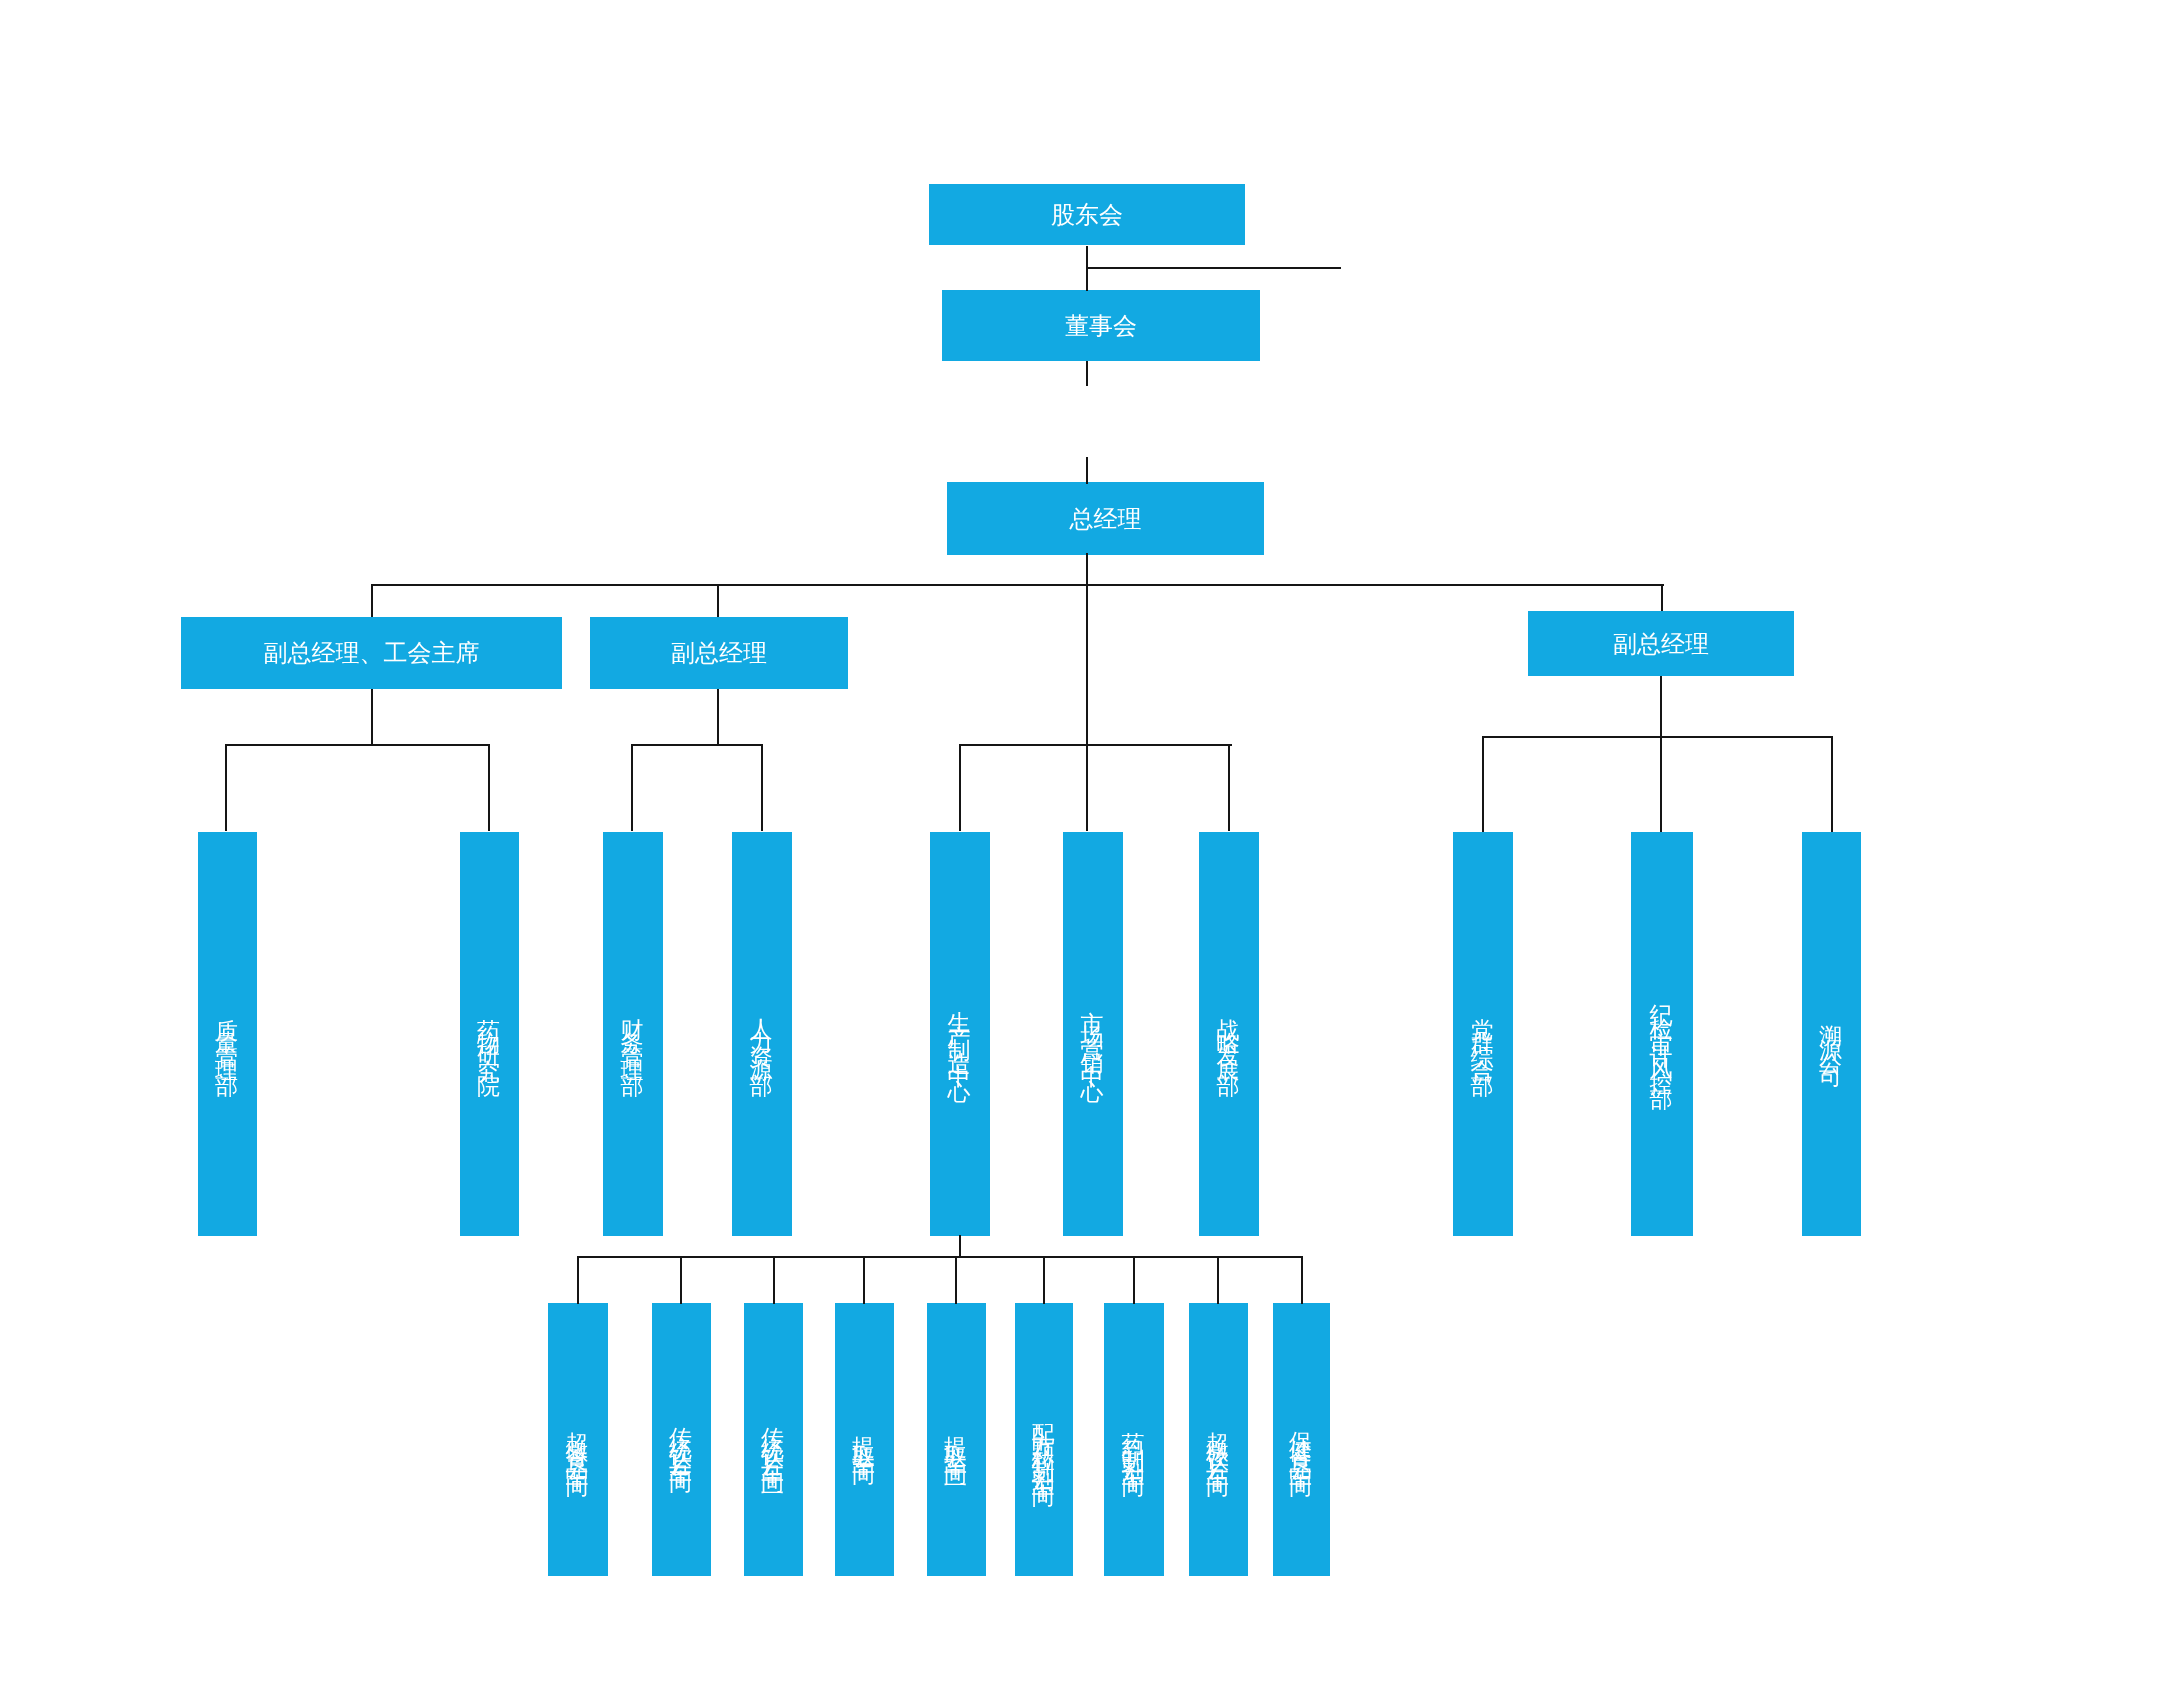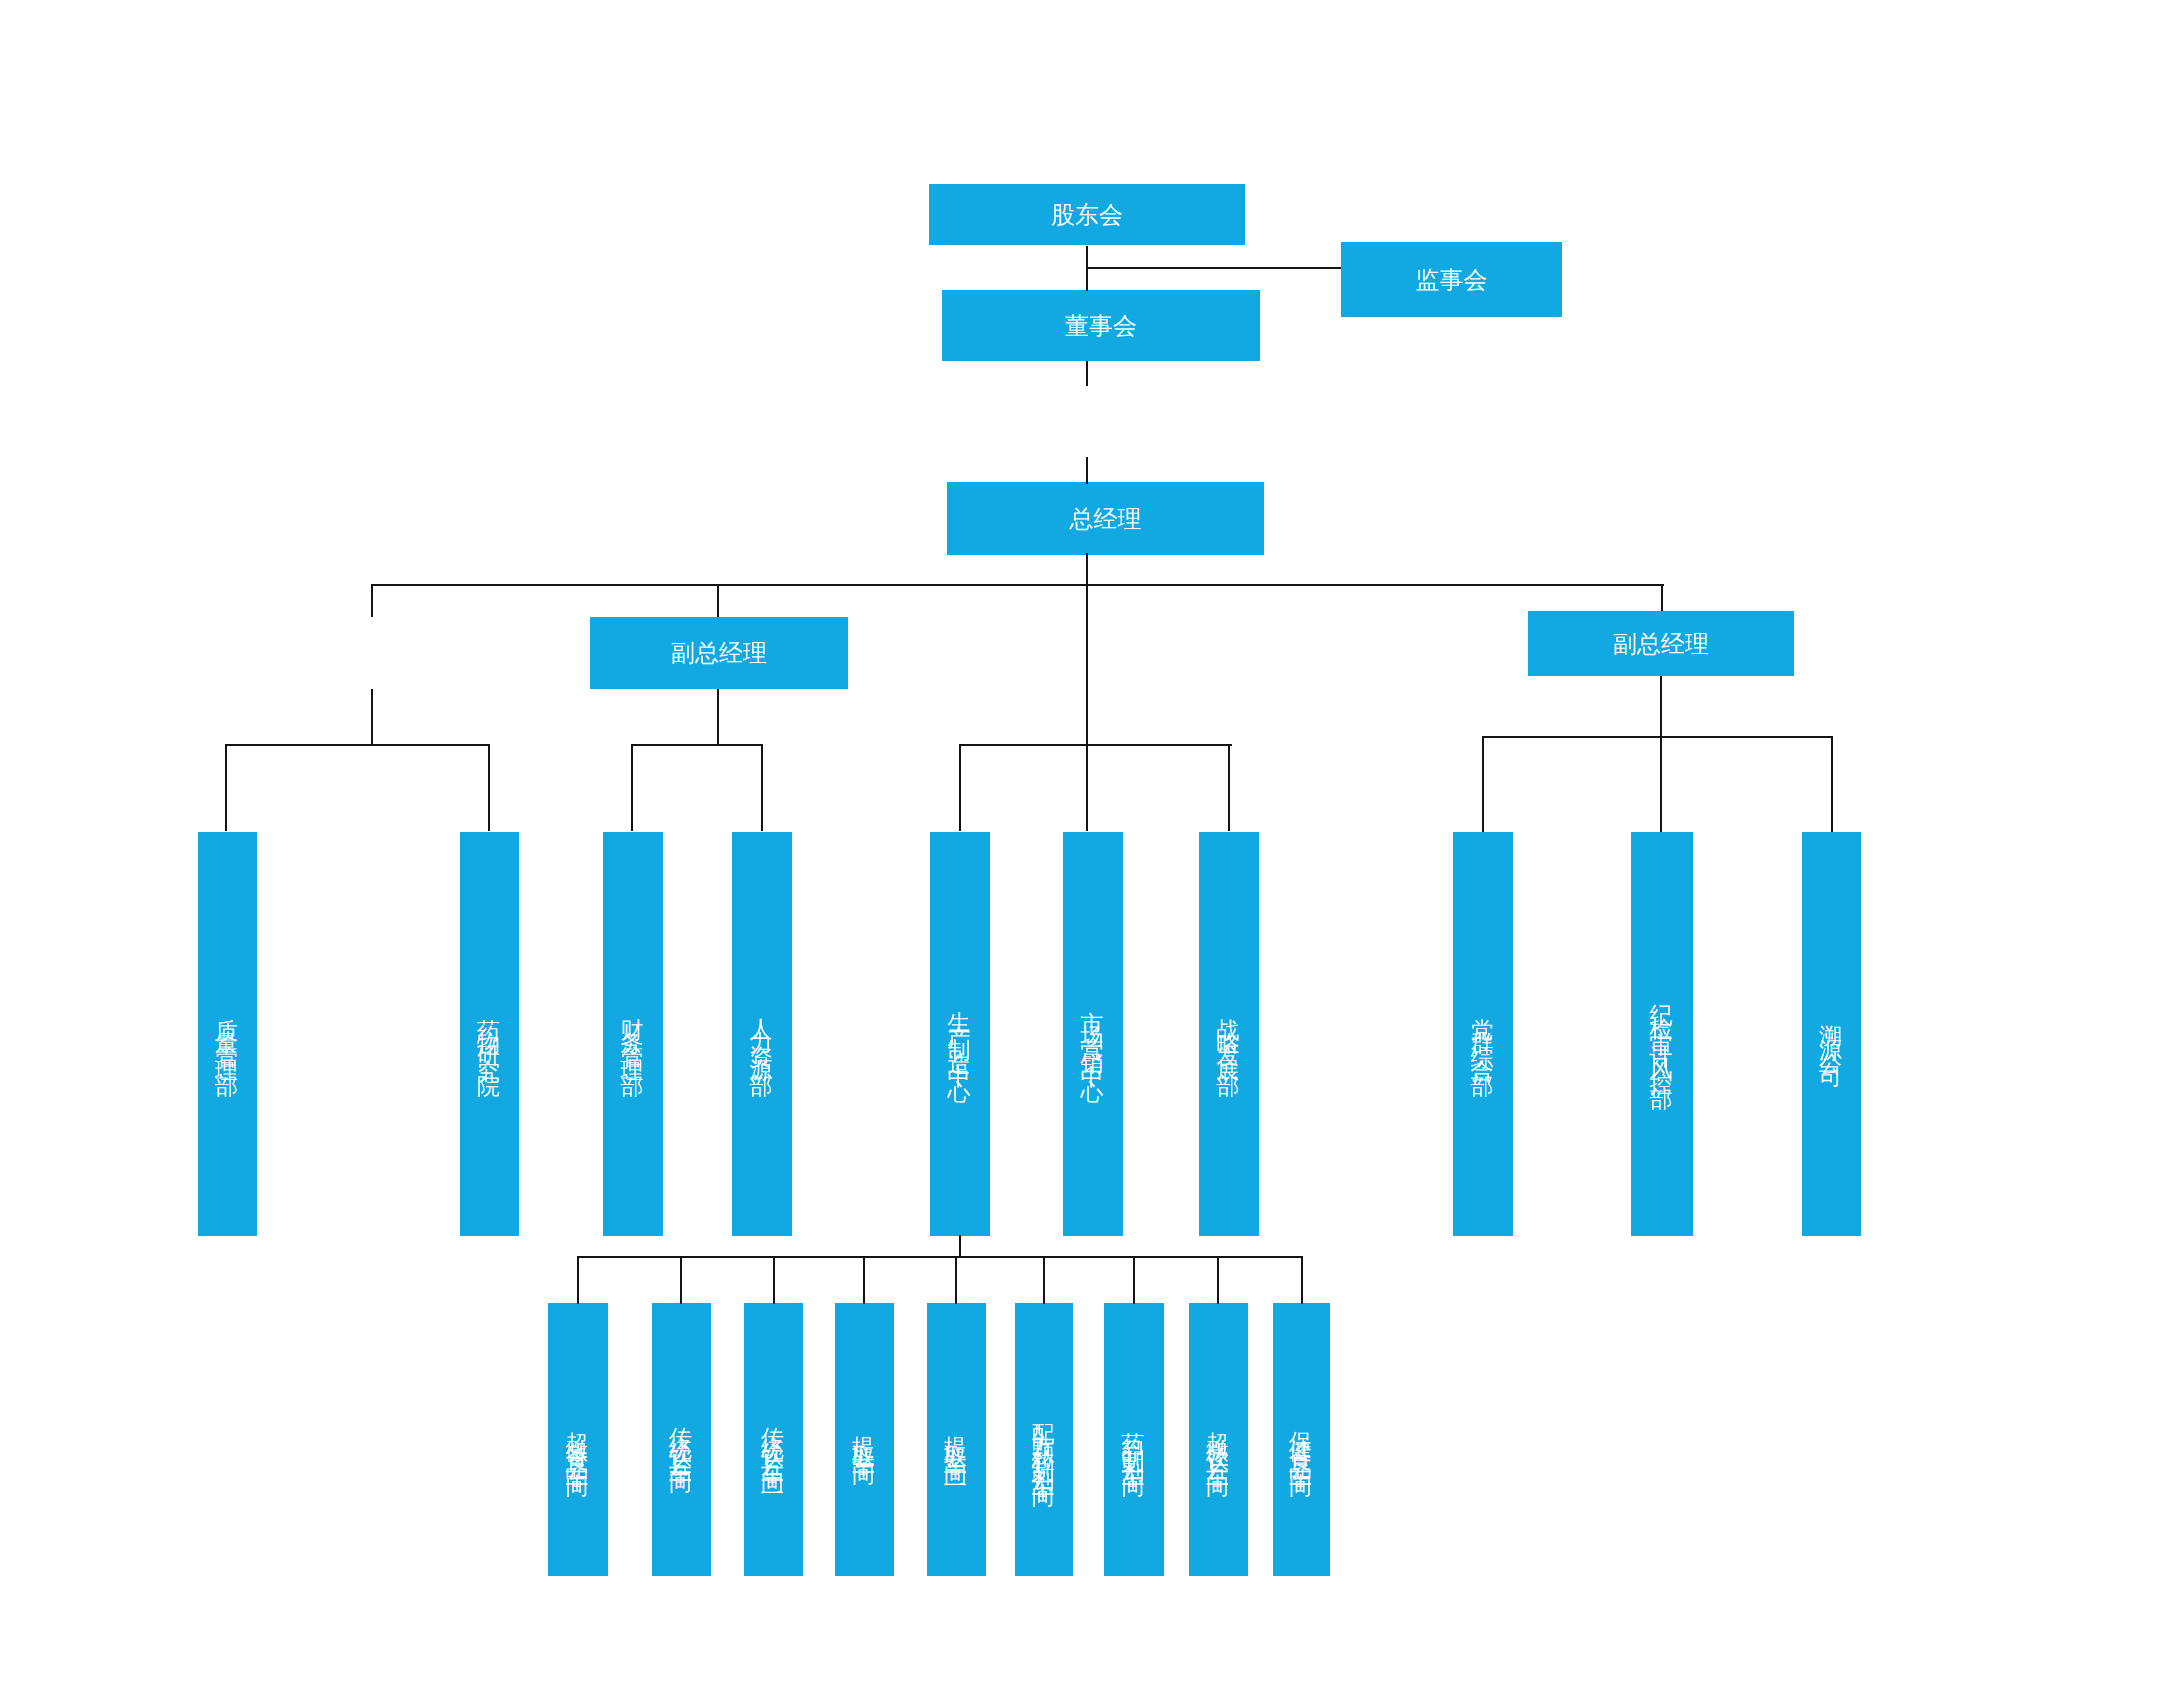--- a/index.html
+++ b/index.html
@@ -26,23 +26,23 @@
   .ln.v{width:1.9px;}
   .ln.h{height:1.9px;}
 </style>
 </head>
 <body>
 
 <div class="canvas">
 
 
   <div class="node h" style="left:929px;top:184px;width:316px;height:61px">股东会</div>
-  <div class="node h" style="left:1341px;top:242px;width:221px;height:75px">监事会</div>
   <div class="node h" style="left:942px;top:290px;width:318px;height:71px">董事会</div>
   <div class="node h" style="left:947px;top:482px;width:317px;height:73px">总经理</div>
+  <div class="node h" style="left:181px;top:617px;width:381px;height:72px">副总经理、工会主席</div>
   <div class="node h" style="left:590px;top:617px;width:258px;height:72px">副总经理</div>
   <div class="node h" style="left:1528px;top:611px;width:266px;height:65px">副总经理</div>
 
   <div class="node v" style="left:198px;top:832px;width:59px;height:404px">质量管理部</div>
   <div class="node v" style="left:460px;top:832px;width:59px;height:404px">药物研究院</div>
   <div class="node v" style="left:603px;top:832px;width:60px;height:404px">财务管理部</div>
   <div class="node v" style="left:732px;top:832px;width:60px;height:404px">人力资源部</div>
   <div class="node v" style="left:930px;top:832px;width:60px;height:404px">生产制造中心</div>
   <div class="node v" style="left:1063px;top:832px;width:60px;height:404px">市场营销中心</div>
   <div class="node v" style="left:1199px;top:832px;width:60px;height:404px">战略发展部</div>

